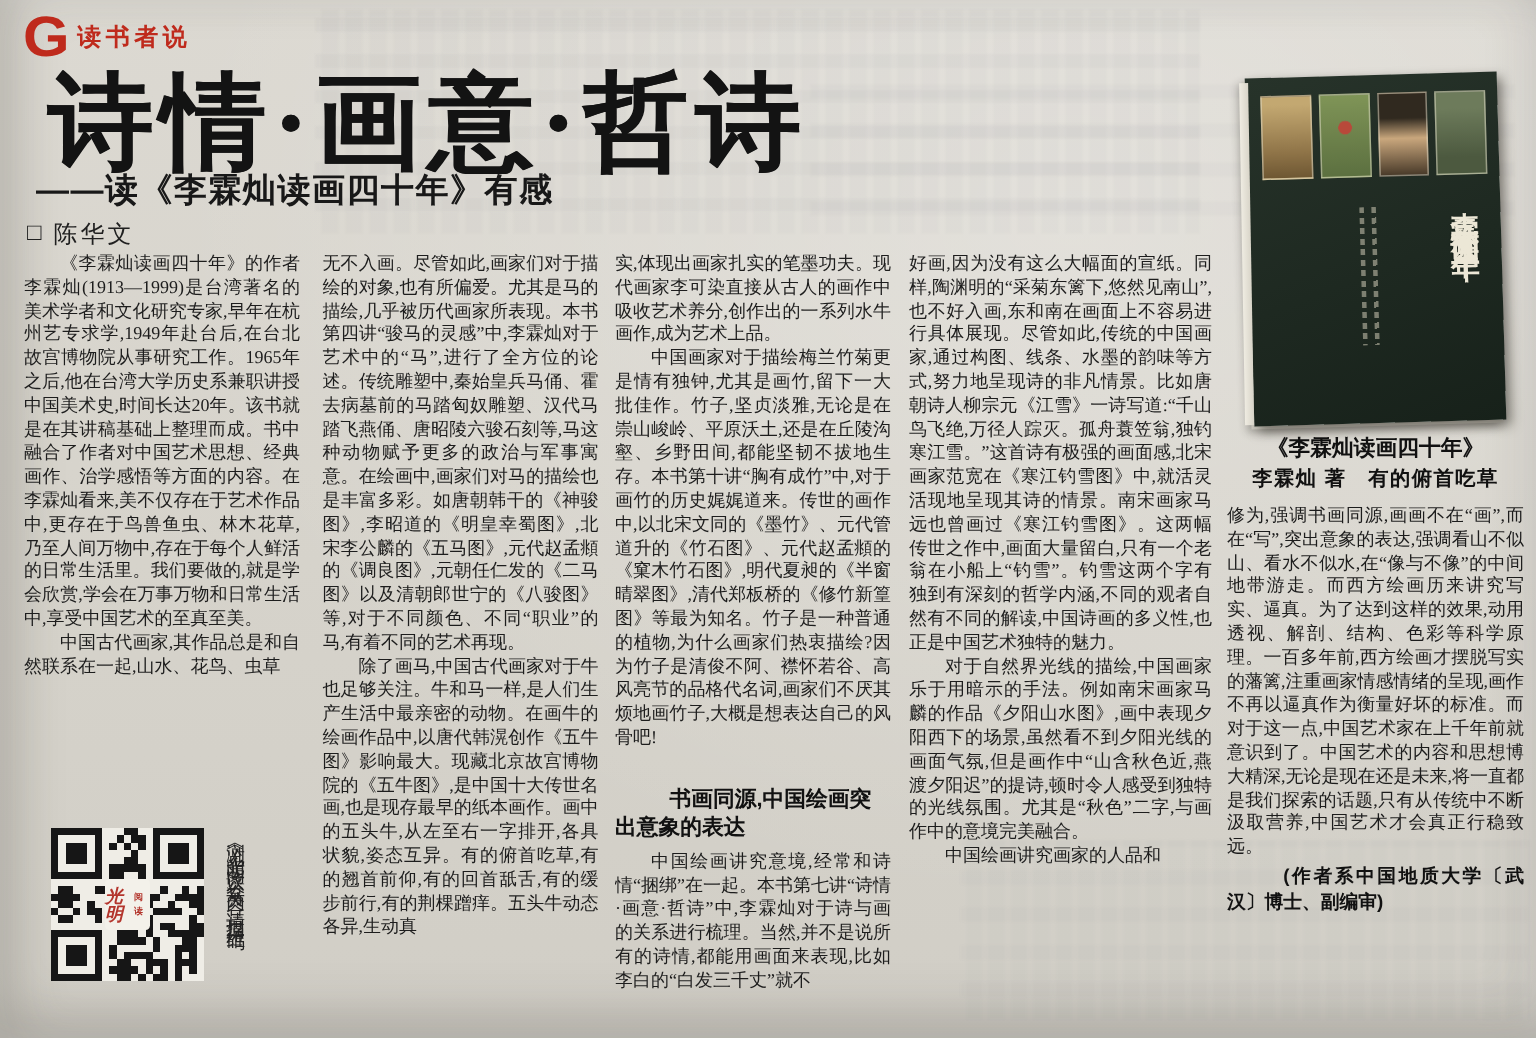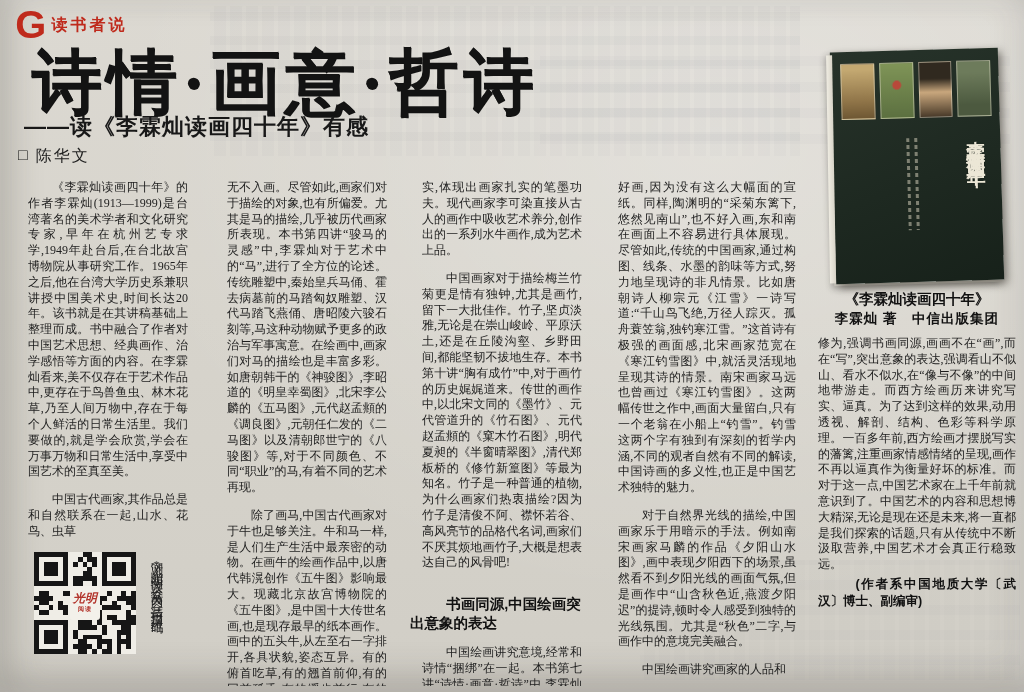--- a/index.html
+++ b/index.html
@@ -28,38 +28,38 @@
 
   .headline { position:absolute; left:32px; top:44px; width:740px;
     font-weight:900; font-size:70px; line-height:1.1; letter-spacing:5px; color:#131313;
     text-shadow:.5px .5px 0 #131313; white-space:nowrap; }
   .subtitle { position:absolute; left:24px; top:112px; font-family:"Liberation Sans",sans-serif;
     font-weight:700; font-size:22px; letter-spacing:1px; color:#181818; }
   .byline { position:absolute; left:18px; top:146px; font-size:16px; letter-spacing:2px; color:#202020; }
   .byline .sq { display:inline-block; transform:translateY(-1px); }
 
   .col { position:absolute; top:168px; text-align:justify; font-size:12px; line-height:15.8px; color:#1d1d1d; overflow:hidden; }
-  .col p { margin:12px; }
+  .col p { margin:0; }
   .col p.indent { text-indent:2em; }
   #col1 { left:16px;  width:184px; height:380px; }
   #col2 { left:215px; width:184px; height:518px; }
   #col3 { left:410px; width:184px; height:518px; }
   #col4 { left:606px; width:202px; height:518px; }
 
   .subhead1 { font-family:"Liberation Sans",sans-serif; font-weight:700; font-size:14px;
     text-align:center; margin:7px 0 5px !important; letter-spacing:.5px; color:#111; }
   .subhead2 { font-family:"Liberation Sans",sans-serif; font-weight:700; font-size:14.5px; line-height:19px;
     text-align:left; text-indent:2.5em; margin:24px 0 5px !important; color:#111; }
 
   
   .qr-block { position:absolute; left:34px; top:552px; display:flex; gap:12px; align-items:flex-start; }
   .qr-code { position:relative; width:102px; height:102px; }
   .qr-code svg { display:block; width:102px; height:102px; }
   .qr-center { position:absolute; left:36px; top:34px; width:30px; height:34px; background:#f3f1ea;
-    border-radius:3px; display:flex; flex-direction:column; align-items:center; justify-content:center; gap:1px; }
+    border-radius:3px; display:flex; flex-direction:row; align-items:center; justify-content:center; gap:1px; }
   .qr-center .mark { font-size:12px; font-weight:700; color:#b3352c; font-style:italic; line-height:12px; }
   .qr-center .mark-sub { font-size:6px; color:#b3352c; font-weight:700; letter-spacing:1px; }
   .qr-caption { writing-mode:vertical-rl; height:108px; font-size:12.5px; letter-spacing:3px;
     line-height:17px; color:#222; }
 
   
   .right-rail { position:absolute; left:818px; top:44px; width:198px; }
   .book-figure { width:198px; }
   .book-cover { position:relative; width:168px; height:232px; margin:6px auto 8px auto;
     background:linear-gradient(160deg,#27332a 0%, #1e2921 55%, #17211a 100%);
@@ -304,21 +304,21 @@
           <div class="thumb t4"></div>
         </div>
         <div class="cover-title">李霖灿读画四十年</div>
         <div class="cover-subtext">
             <i></i>
             <i></i>
           </div>
       </div>
       <div class="book-caption">
         <div class="l1">《李霖灿读画四十年》</div>
-        <div class="l2">李霖灿 著　中信出版集团</div>
+        <div class="l2">李霖灿 著　有的俯首吃草</div>
       </div>
     </div>
     <div class="right-text">
       <p>修为,强调书画同源,画画不在“画”,而在“写”,突出意象的表达,强调看山不似山、看水不似水,在“像与不像”的中间地带游走。而西方绘画历来讲究写实、逼真。为了达到这样的效果,动用透视、解剖、结构、色彩等科学原理。一百多年前,西方绘画才摆脱写实的藩篱,注重画家情感情绪的呈现,画作不再以逼真作为衡量好坏的标准。而对于这一点,中国艺术家在上千年前就意识到了。中国艺术的内容和思想博大精深,无论是现在还是未来,将一直都是我们探索的话题,只有从传统中不断汲取营养,中国艺术才会真正行稳致远。</p>
       <p class="attribution">(作者系中国地质大学〔武汉〕博士、副编审)</p>
     </div>
   </div>
 
 </div>
 

